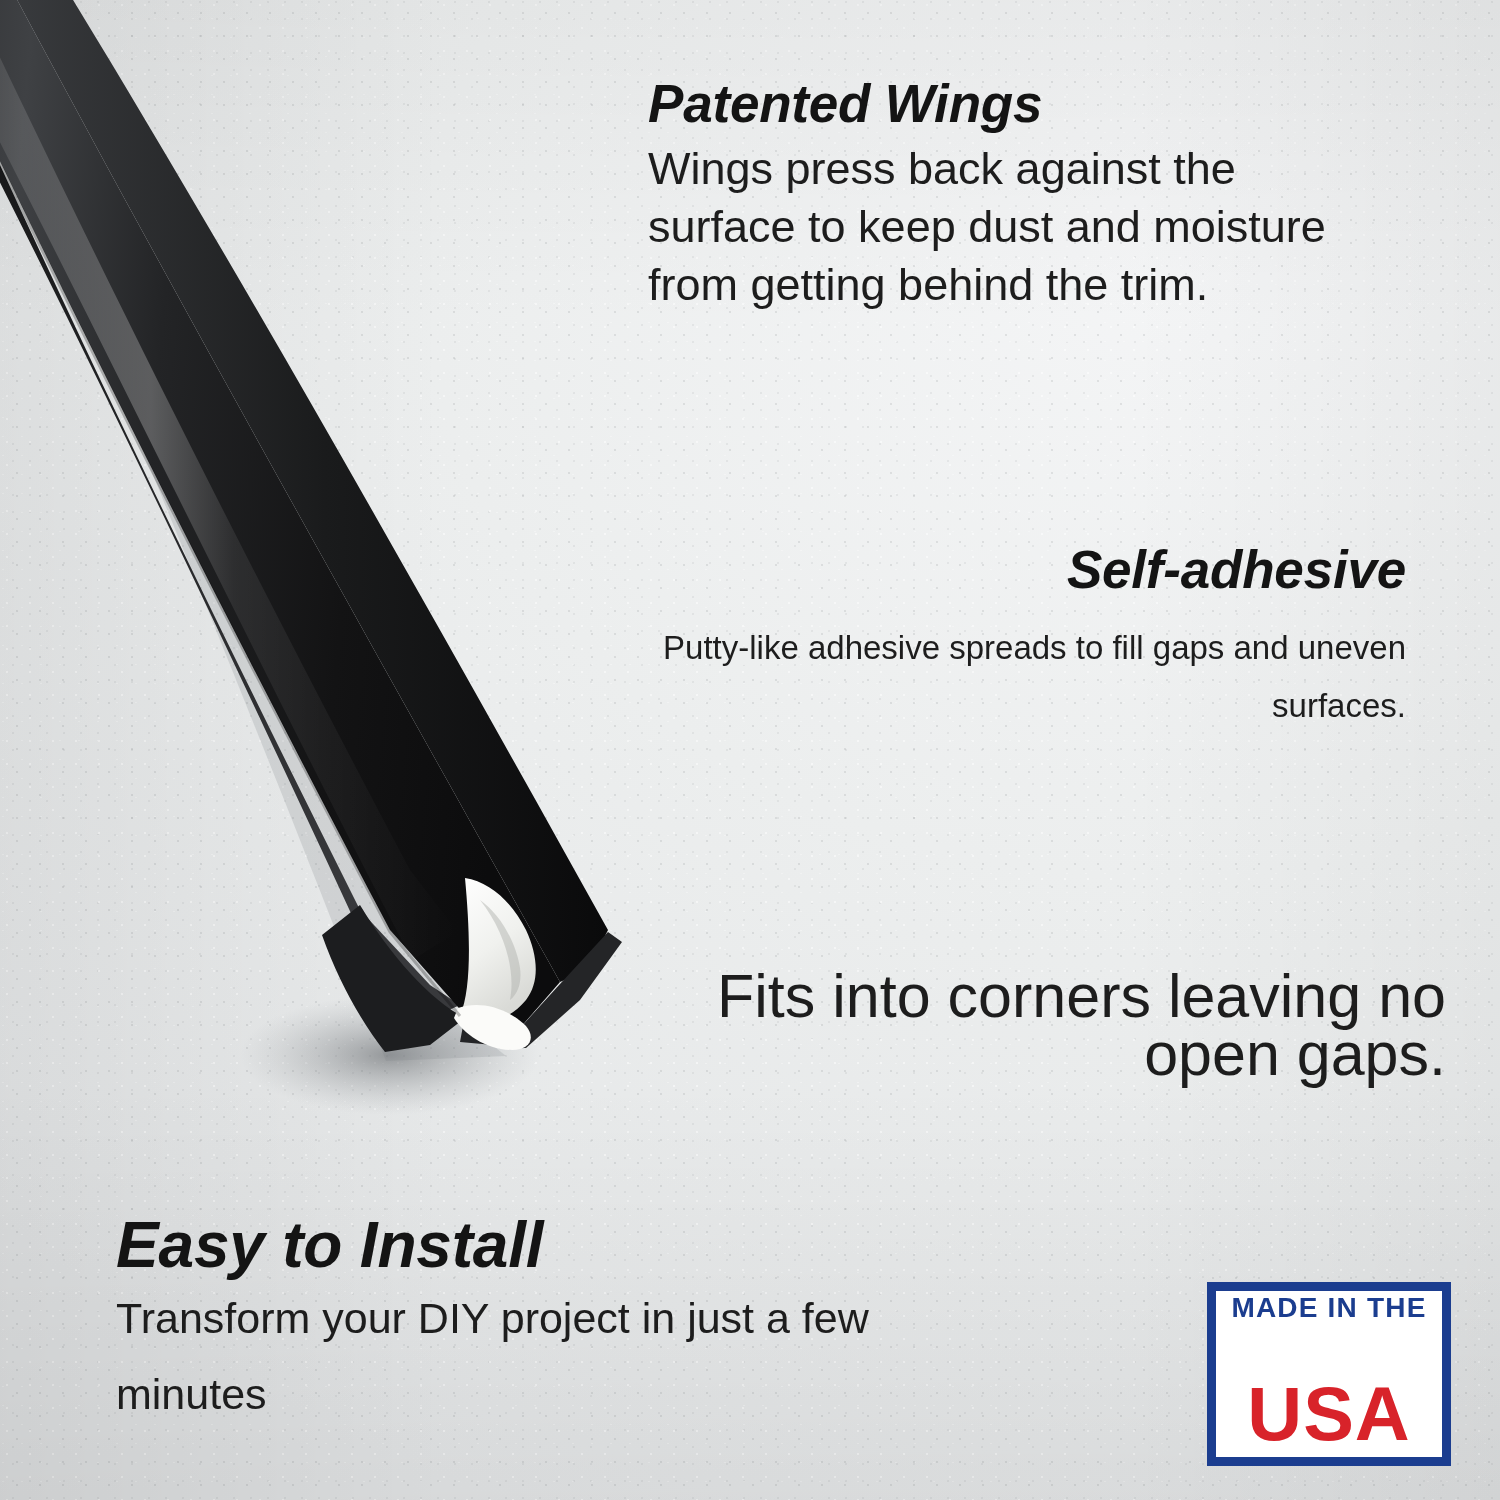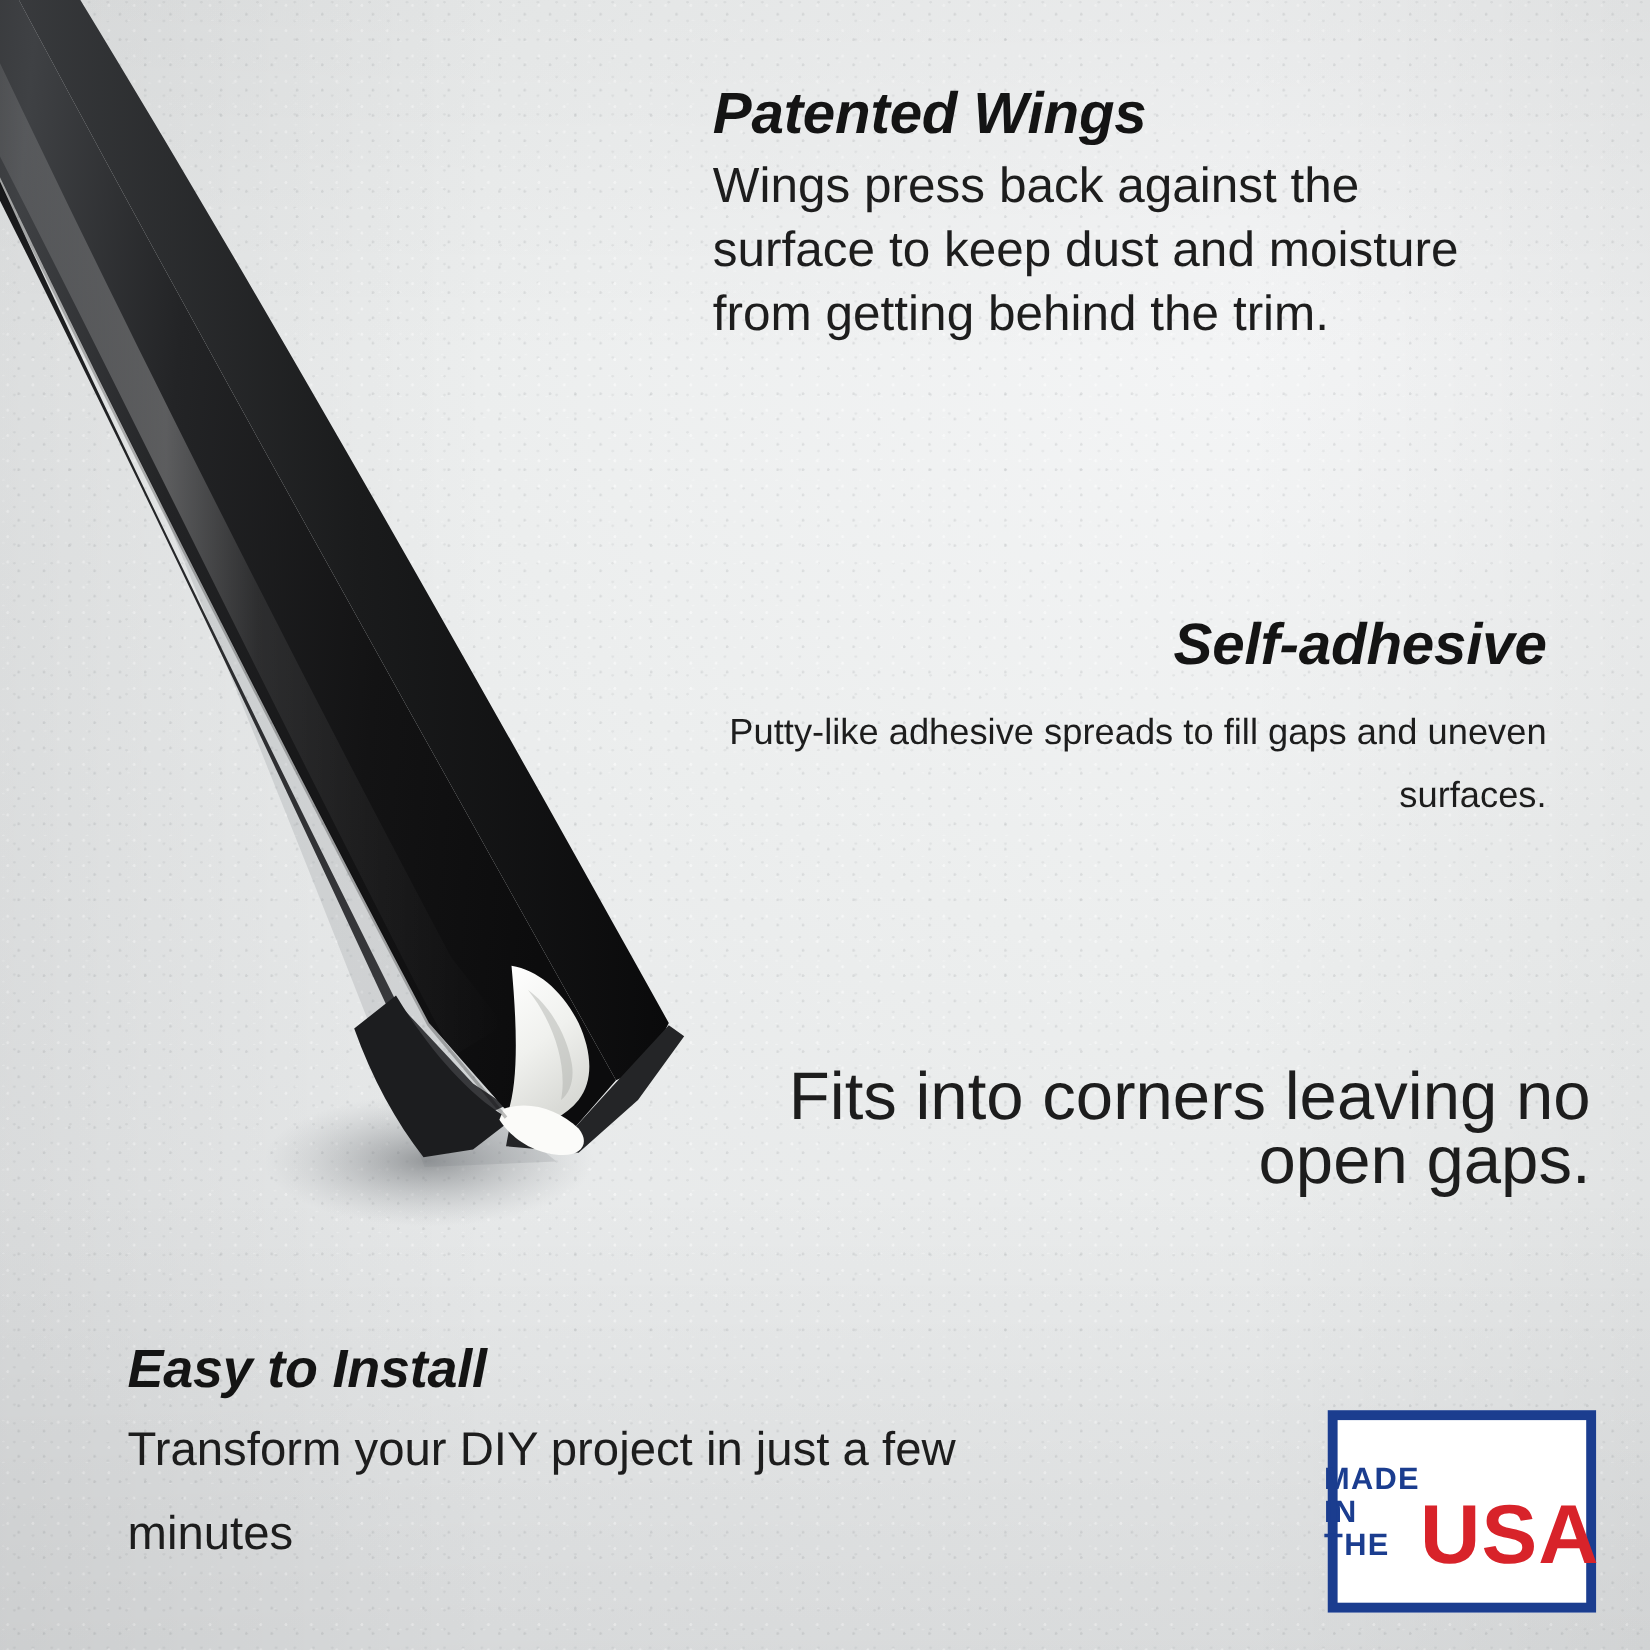--- a/index.html
+++ b/index.html
@@ -64,43 +64,43 @@
   .body {
     color: #1d1d1d;
     font-weight: 400;
   }
 
   #blk-wings        { left: 648px; top: 74px;  width: 700px; text-align: left; }
   #blk-wings .head  { font-size: 53px; line-height: 60px; }
   #blk-wings .body  { font-size: 45px; line-height: 58px; margin-top: 6px; }
 
   #blk-adhesive        { left: 560px; top: 540px; width: 846px; text-align: right; }
-  #blk-adhesive .head  { font-size: 53px; line-height: 60px; margin-top: 17px; }
+  #blk-adhesive .head  { font-size: 53px; line-height: 60px; }
   #blk-adhesive .body  { font-size: 33px; line-height: 58px; margin-top: 19px; }
 
   #blk-wedge        { left: 600px; top: 958px; width: 846px; text-align: right; }
   #blk-wedge .head  { font-size: 53px; line-height: 60px; }
   #blk-wedge .body  { font-size: 61px; line-height: 58px; margin-top: 9px; }
 
   #blk-install        { left: 116px; top: 1216px; width: 760px; text-align: left; }
-  #blk-install .head  { font-size: 49px; line-height: 58px; }
+  #blk-install .head  { font-size: 64px; line-height: 58px; }
   #blk-install .body  { font-size: 43px; line-height: 76px; margin-top: 6px; }
 
   
   #usa-badge {
     position: absolute;
     left: 1207px;
     top: 1282px;
     width: 244px;
     height: 184px;
     background: #ffffff;
     border: 9px solid #1b3d8f;
     box-sizing: border-box;
     display: flex;
-    flex-direction: row;
+    flex-direction: column;
     align-items: center;
     justify-content: center;
   }
   #usa-badge .made {
     color: #1b3d8f;
     font-weight: bold;
     font-size: 28px;
     letter-spacing: 1.2px;
     line-height: 30px;
     margin-top: 2px;

